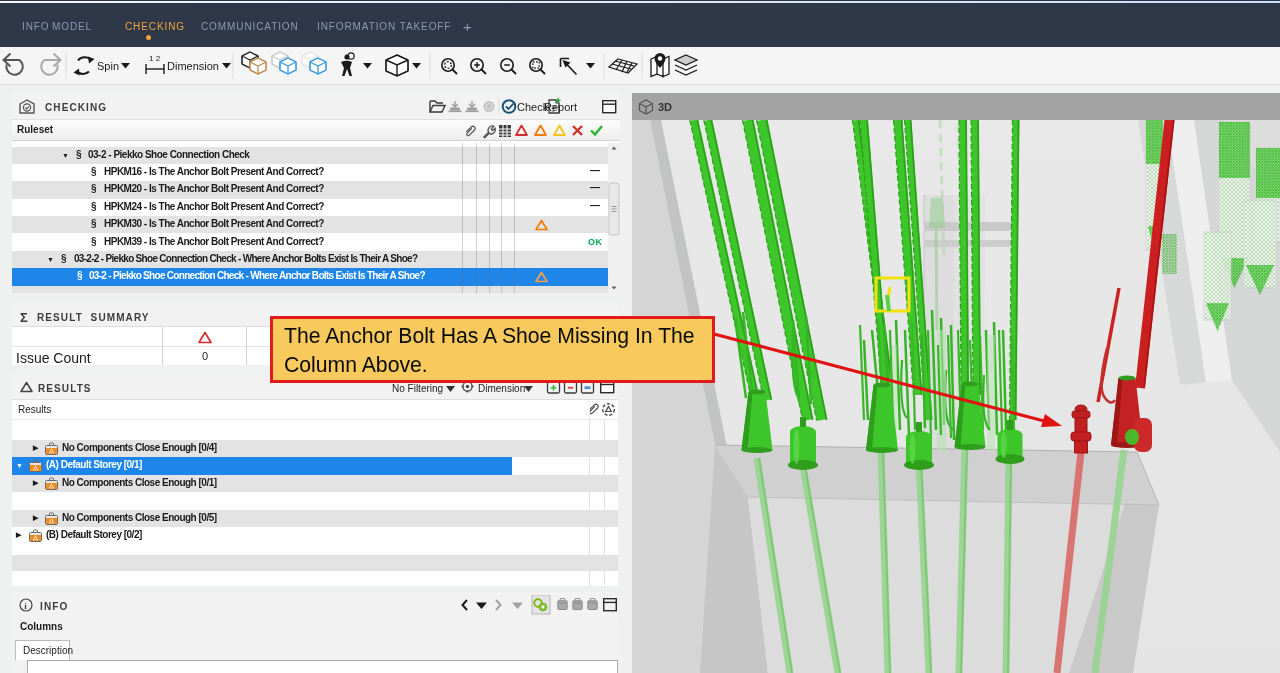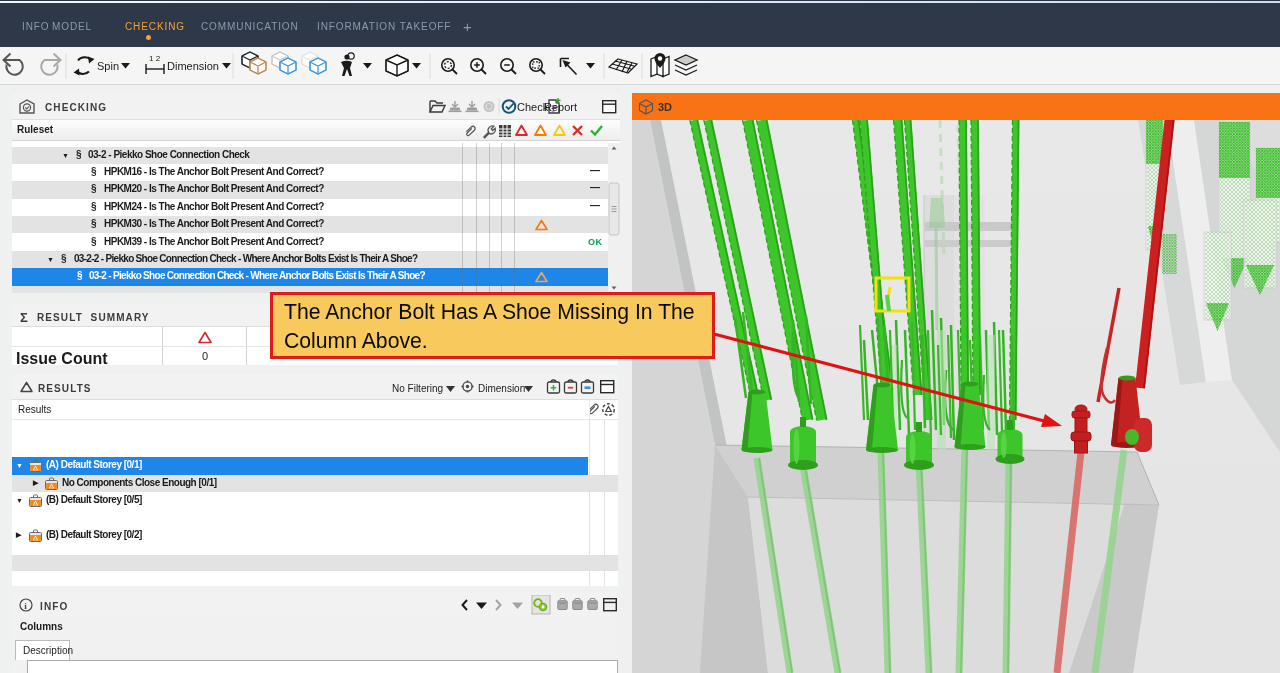--- a/index.html
+++ b/index.html
@@ -318,21 +318,21 @@
       <span class="abs" style="left:8px;top:7px;font-size:13px;letter-spacing:0;font-weight:bold">Σ</span>
       <span class="abs" style="left:25px;top:9px">RESULT&nbsp; SUMMARY</span>
     </div>
     <div class="abs" style="left:0;top:24px;width:606px;height:38px;background:#fff">
       <div class="vline" style="left:150px"></div>
       <div class="vline" style="left:234px"></div>
       <div class="abs" style="left:0;top:19px;width:606px;height:1px;background:#e4e4e4"></div>
       <svg class="abs" style="left:186px;top:4px" width="14" height="13">
           <path d="M7 1.5 L13 11.5 L1 11.5 Z" fill="none" stroke="#d32f2f" stroke-width="1.7" stroke-linejoin="round"></path>
         </svg>
-      <span class="abs" style="left:4px;top:23px;font-size:16px;font-weight:bold;color:#1b1b1b">Issue Count</span>
+      <span class="abs" style="left:4px;top:23px;font-size:14px;font-weight:normal;color:#1b1b1b">Issue Count</span>
       <span class="abs" style="left:190px;top:23px;font-size:11px;color:#1b1b1b">0</span>
     </div>
   </div>
 
   <div class="abs" id="respanel" style="left:12px;top:374px;width:606px;height:212px;background:#fff">
     <div class="phead" style="left:0;top:0;width:606px;height:26px;background:#f2f2f2;border-bottom:1px solid #ddd">
       <svg class="abs" style="left:8px;top:7px" width="13" height="12">
           <path d="M6.5 1.5 L12 10.5 L1 10.5 Z" fill="none" stroke="#444" stroke-width="1.5" stroke-linejoin="round"></path>
         </svg>
       <span class="abs" style="left:26px;top:9px">RESULTS</span>
@@ -383,40 +383,47 @@
             <use href="#clip"></use>
           </g>
           <g transform="translate(16,1)">
             <circle cx="6.5" cy="6.5" r="5.8" fill="none" stroke="#444" stroke-width="1.4" stroke-dasharray="3 2"></circle>
             <path d="M6.5 3.5 L9.3 8.5 L3.7 8.5 Z" fill="none" stroke="#444" stroke-width="1.2"></path>
           </g>
         </svg>
       <div class="vline" style="left:576.5px;background:#eee"></div>
     </div>
     <div class="abs" id="restree" style="left:0;top:46px;width:606px;height:166px">
-      <div class="row sel" style="left:0;top:37.3px;width:576px">
+      <div class="row gray" style="left:0;top:19.9px;width:606px">
+          <span style="position:absolute;left:21px;top:4px;font-size:7px">▶</span>
+          <svg class="bcase" style="position:absolute;left:33px;top:2px" width="13" height="13">
+            <use href="#bcasedef"></use>
+          </svg>
+          <span style="position:absolute;left:50px;top:2px">No Components Close Enough [0/4]</span>
+        </div>
+      <div class="row sel" style="left:0;top:37.3px;width:500px">
           <span style="position:absolute;left:4px;top:5px;font-size:7px">▼</span>
           <svg class="bcase" style="position:absolute;left:17px;top:2px" width="13" height="13">
             <use href="#bcasedef"></use>
           </svg>
           <span style="position:absolute;left:34px;top:2px">(A) Default Storey [0/1]</span>
         </div>
       <div class="row gray" style="left:0;top:54.7px;width:606px">
           <span style="position:absolute;left:21px;top:4px;font-size:7px">▶</span>
           <svg class="bcase" style="position:absolute;left:33px;top:2px" width="13" height="13">
             <use href="#bcasedef"></use>
           </svg>
           <span style="position:absolute;left:50px;top:2px">No Components Close Enough [0/1]</span>
         </div>
-      <div class="row" style="left:0;top:72.1px;width:606px">
-          <span style="position:absolute;left:4px;top:5px;font-size:7px">▼</span>
-          <svg class="bcase" style="position:absolute;left:17px;top:2px" width="13" height="13">
+      <div class="row gray" style="left:0;top:89.5px;width:606px">
+          <span style="position:absolute;left:21px;top:4px;font-size:7px">▶</span>
+          <svg class="bcase" style="position:absolute;left:33px;top:2px" width="13" height="13">
             <use href="#bcasedef"></use>
           </svg>
-          <span style="position:absolute;left:34px;top:2px">(B) Default Storey [0/5]</span>
+          <span style="position:absolute;left:50px;top:2px">No Components Close Enough [0/5]</span>
         </div>
       <div class="row" style="left:0;top:106.9px;width:606px">
           <span style="position:absolute;left:4px;top:4px;font-size:7px">▶</span>
           <svg class="bcase" style="position:absolute;left:17px;top:2px" width="13" height="13">
             <use href="#bcasedef"></use>
           </svg>
           <span style="position:absolute;left:34px;top:2px">(B) Default Storey [0/2]</span>
         </div>
       <div class="row gray" style="left:0;top:134.8px;width:606px;height:16px"></div>
       <div class="vline" style="left:576.5px;background:#e2e2e2"></div>
@@ -457,21 +464,21 @@
           </g>
 </svg>
     </div>
     <span class="abs" style="left:8px;top:29px;font-size:10px;font-weight:bold;color:#1b1b1b">Columns</span>
     <div class="abs" style="left:3px;top:48px;width:55px;height:20px;background:#fff;border:1px solid #bbb;border-bottom:none">
       <span class="abs" style="left:7px;top:4px;font-size:10px;color:#1b1b1b">Description</span>
     </div>
     <div class="abs" style="left:15px;top:68px;width:591px;height:13px;background:#fff;border:1px solid #aaa;border-bottom:none"></div>
   </div>
 
-  <div class="abs" style="left:632px;top:93px;width:648px;height:27px;background:#f97316">
+  <div class="abs" style="left:632px;top:93px;width:648px;height:27px;background:#a3a3a3">
     <svg class="abs" style="left:6px;top:6px" width="16" height="16" id="cube3d">
         <path d="M8 1 L14.5 4.5 L14.5 11.5 L8 15 L1.5 11.5 L1.5 4.5 Z M1.5 4.5 L8 8 L14.5 4.5 M8 8 L8 15" fill="none" stroke="#555" stroke-width="1.2"></path>
       </svg>
     <span class="abs" style="left:26px;top:8px;font-size:11px;font-weight:bold;color:#333">3D</span>
   </div>
   <svg class="abs" style="left:632px;top:120px" width="648" height="553" id="scene">
 <defs>
 <linearGradient id="bgg" x1="0" y1="0" x2="0" y2="1">
           <stop offset="0" stop-color="#e8e8e8"></stop>
           <stop offset="1" stop-color="#e4e4e4"></stop>
@@ -657,16 +664,16 @@
         <rect x="439" y="312" width="20" height="9" rx="3"></rect>
         <rect x="442.5" y="321" width="13" height="12"></rect>
       </g>
 <rect x="244" y="158" width="33" height="33" fill="none" stroke="#f2e20c" stroke-width="3"></rect>
 <line x1="258" y1="167" x2="255" y2="184" stroke="#f2e20c" stroke-width="3"></line>
 <line x1="255" y1="175" x2="257" y2="191" stroke="#57d145" stroke-width="4"></line>
 <line x1="82" y1="214" x2="416" y2="302" stroke="#e01212" stroke-width="3.2"></line>
 <polygon points="430,306 409,307 413,294" fill="#e01212"></polygon>
 </svg>
 
-  <div class="abs" style="left:270px;top:292px;width:445px;height:67px;background:#f8c95c;border:3px solid #e01b1b;z-index:30">
+  <div class="abs" style="left:270px;top:316px;width:445px;height:67px;background:#f8c95c;border:3px solid #e01b1b;z-index:30">
     <div class="abs" style="left:11px;top:3px;font-size:21.2px;color:#0a0a0a;line-height:28.5px;white-space:nowrap">The Anchor Bolt Has A Shoe Missing In The<br>Column Above.</div>
   </div>
 </div>
 
 </body></html>

